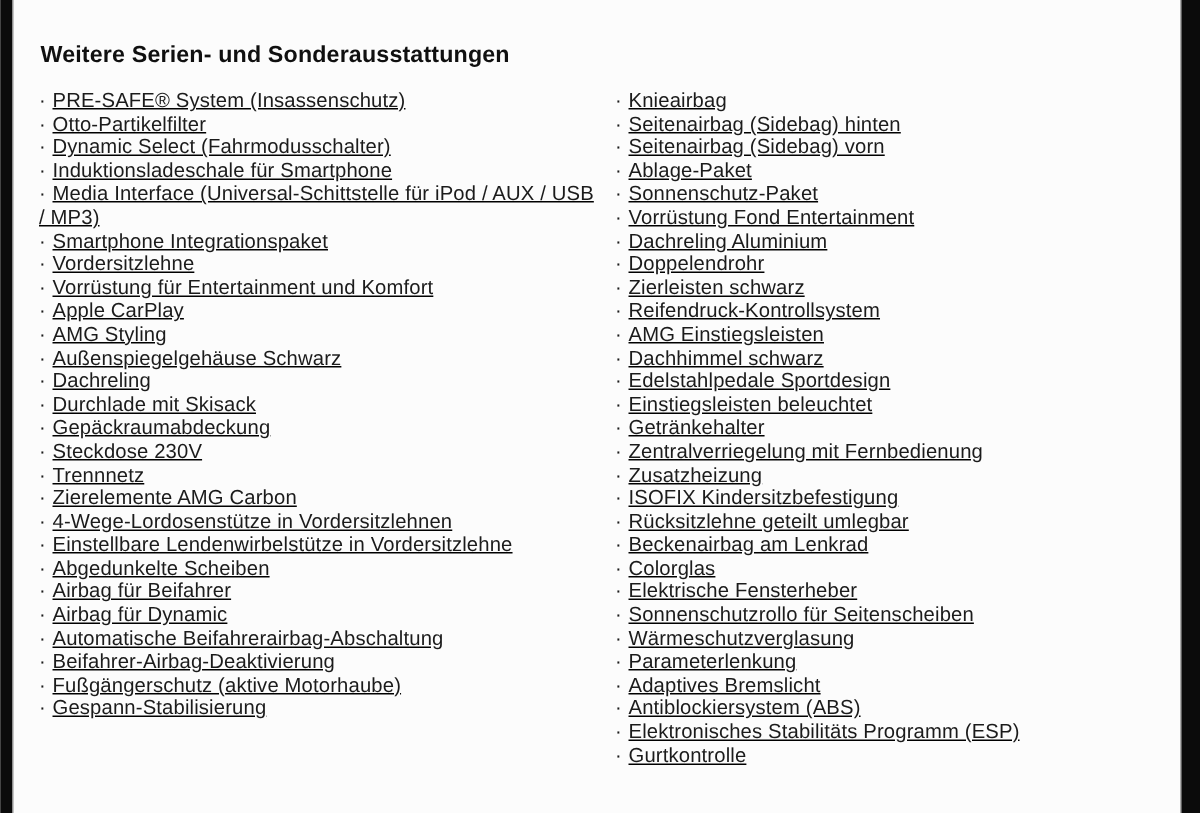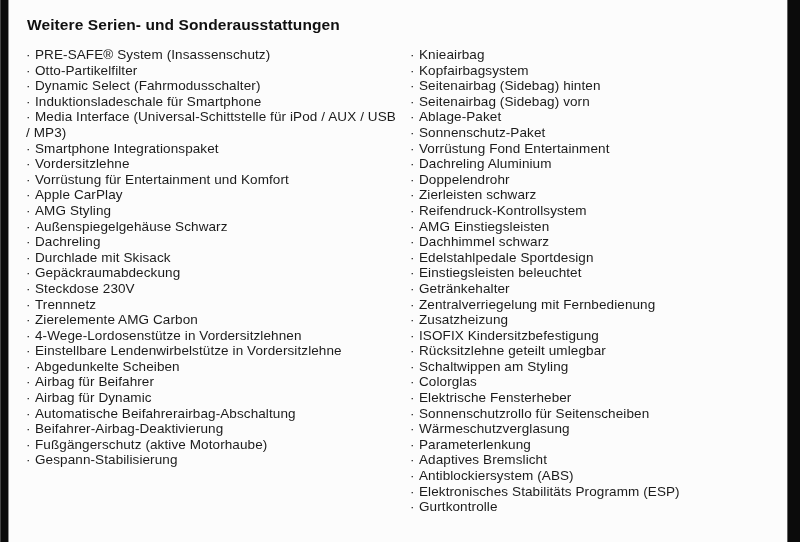--- a/index.html
+++ b/index.html
@@ -22,33 +22,33 @@
       #8f8f8f 8px, #8f8f8f 9px);
   }
   .bar-right {
     width: 13px; height: 542px; flex: 0 0 13px;
     background: linear-gradient(to right,
       #606060 0px, #606060 1px,
       #0b0b0b 1px, #0b0b0b 13px);
   }
   .content {
     flex: 1 1 auto;
-    padding: 16px 0 0 17px;
+    padding: 28px 0 0 17px;
     box-sizing: border-box;
   }
   .title {
     margin: 0 0 14px 1px;
     font-size: 15.5px;
     font-weight: bold;
     line-height: 17px;
     color: #101010;
     letter-spacing: 0.1px;
   }
   .columns { display: flex; align-items: flex-start; }
-  .col { box-sizing: border-box; }
+  .col { box-sizing: border-box; text-decoration: underline; }
   .col-left  { width: 377px; flex: 0 0 377px; }
   .col-right { flex: 1 1 auto; padding-left: 7px; }
   .item {
     font-size: 13.5px;
     line-height: 15.6px;
     color: #1b1b1b;
     letter-spacing: 0.1px;
   }
   .bullet {
     display: inline-block;
@@ -87,40 +87,39 @@
           <div class="item"><span class="bullet">·</span><span>Abgedunkelte Scheiben</span></div>
           <div class="item"><span class="bullet">·</span><span>Airbag für Beifahrer</span></div>
           <div class="item"><span class="bullet">·</span><span>Airbag für Dynamic</span></div>
           <div class="item"><span class="bullet">·</span><span>Automatische Beifahrerairbag-Abschaltung</span></div>
           <div class="item"><span class="bullet">·</span><span>Beifahrer-Airbag-Deaktivierung</span></div>
           <div class="item"><span class="bullet">·</span><span>Fußgängerschutz (aktive Motorhaube)</span></div>
           <div class="item"><span class="bullet">·</span><span>Gespann-Stabilisierung</span></div>
         </div>
       <div class="col col-right">
           <div class="item"><span class="bullet">·</span><span>Knieairbag</span></div>
-          <div class="item"><span class="bullet">·</span><span>Kopfairbagsystem</span></div>
           <div class="item"><span class="bullet">·</span><span>Seitenairbag (Sidebag) hinten</span></div>
           <div class="item"><span class="bullet">·</span><span>Seitenairbag (Sidebag) vorn</span></div>
           <div class="item"><span class="bullet">·</span><span>Ablage-Paket</span></div>
           <div class="item"><span class="bullet">·</span><span>Sonnenschutz-Paket</span></div>
           <div class="item"><span class="bullet">·</span><span>Vorrüstung Fond Entertainment</span></div>
           <div class="item"><span class="bullet">·</span><span>Dachreling Aluminium</span></div>
           <div class="item"><span class="bullet">·</span><span>Doppelendrohr</span></div>
           <div class="item"><span class="bullet">·</span><span>Zierleisten schwarz</span></div>
           <div class="item"><span class="bullet">·</span><span>Reifendruck-Kontrollsystem</span></div>
           <div class="item"><span class="bullet">·</span><span>AMG Einstiegsleisten</span></div>
           <div class="item"><span class="bullet">·</span><span>Dachhimmel schwarz</span></div>
           <div class="item"><span class="bullet">·</span><span>Edelstahlpedale Sportdesign</span></div>
           <div class="item"><span class="bullet">·</span><span>Einstiegsleisten beleuchtet</span></div>
           <div class="item"><span class="bullet">·</span><span>Getränkehalter</span></div>
           <div class="item"><span class="bullet">·</span><span>Zentralverriegelung mit Fernbedienung</span></div>
           <div class="item"><span class="bullet">·</span><span>Zusatzheizung</span></div>
           <div class="item"><span class="bullet">·</span><span>ISOFIX Kindersitzbefestigung</span></div>
           <div class="item"><span class="bullet">·</span><span>Rücksitzlehne geteilt umlegbar</span></div>
-          <div class="item"><span class="bullet">·</span><span>Schaltwippen am Styling</span></div>
+          <div class="item"><span class="bullet">·</span><span>Beckenairbag am Lenkrad</span></div>
           <div class="item"><span class="bullet">·</span><span>Colorglas</span></div>
           <div class="item"><span class="bullet">·</span><span>Elektrische Fensterheber</span></div>
           <div class="item"><span class="bullet">·</span><span>Sonnenschutzrollo für Seitenscheiben</span></div>
           <div class="item"><span class="bullet">·</span><span>Wärmeschutzverglasung</span></div>
           <div class="item"><span class="bullet">·</span><span>Parameterlenkung</span></div>
           <div class="item"><span class="bullet">·</span><span>Adaptives Bremslicht</span></div>
           <div class="item"><span class="bullet">·</span><span>Antiblockiersystem (ABS)</span></div>
           <div class="item"><span class="bullet">·</span><span>Elektronisches Stabilitäts Programm (ESP)</span></div>
           <div class="item"><span class="bullet">·</span><span>Gurtkontrolle</span></div>
         </div>

